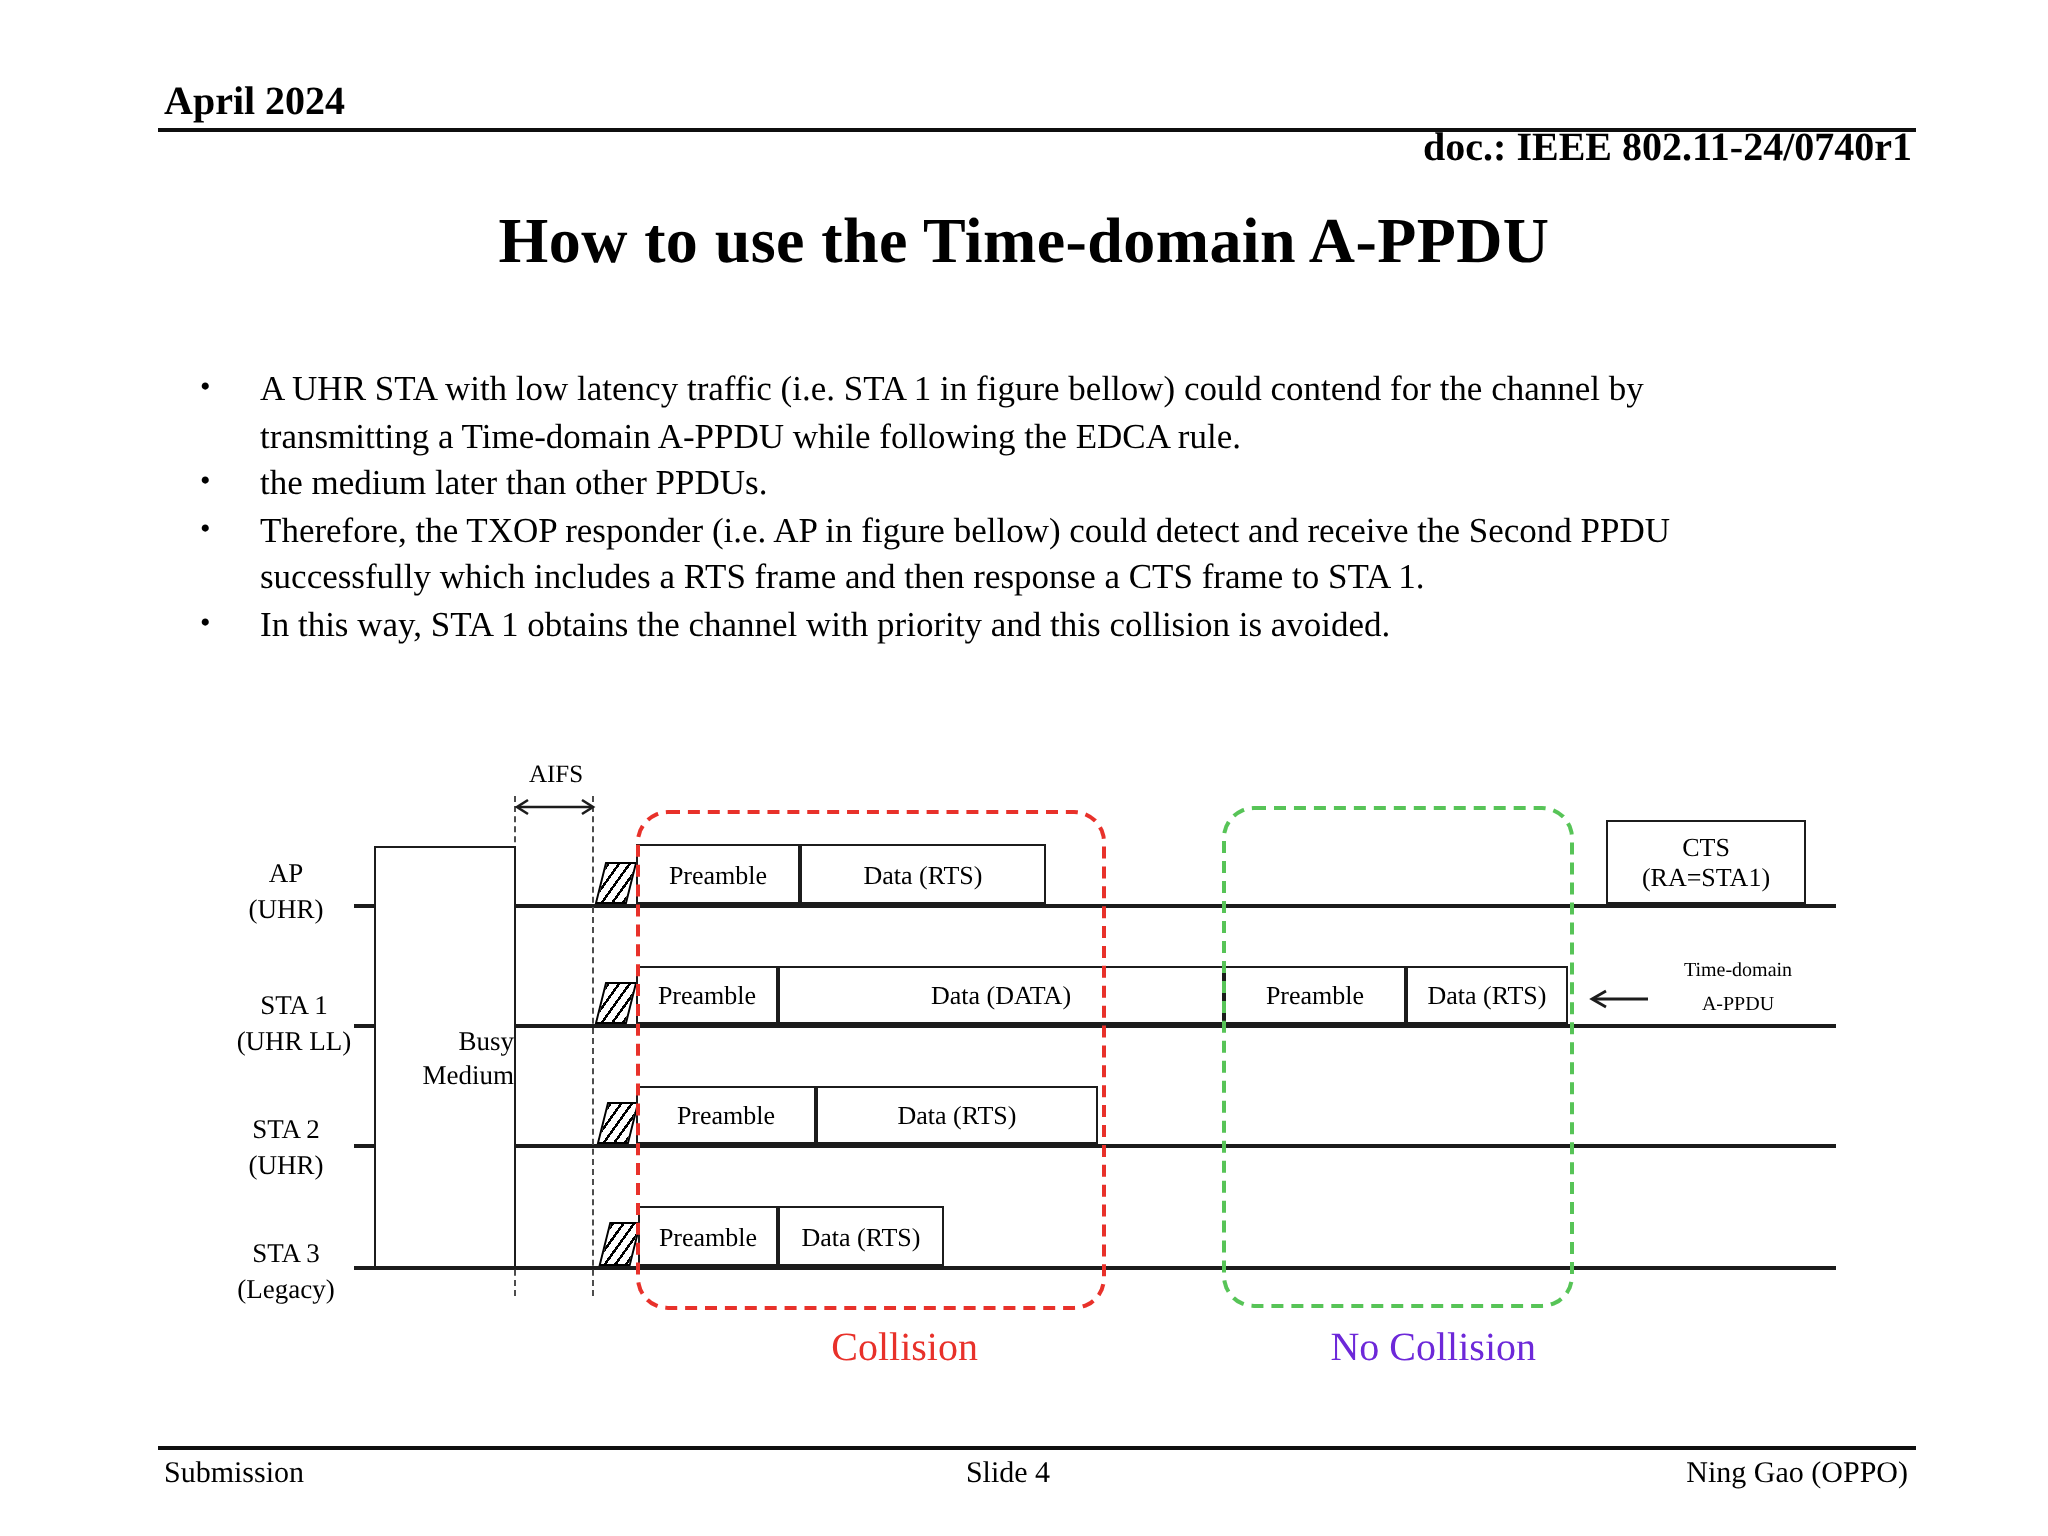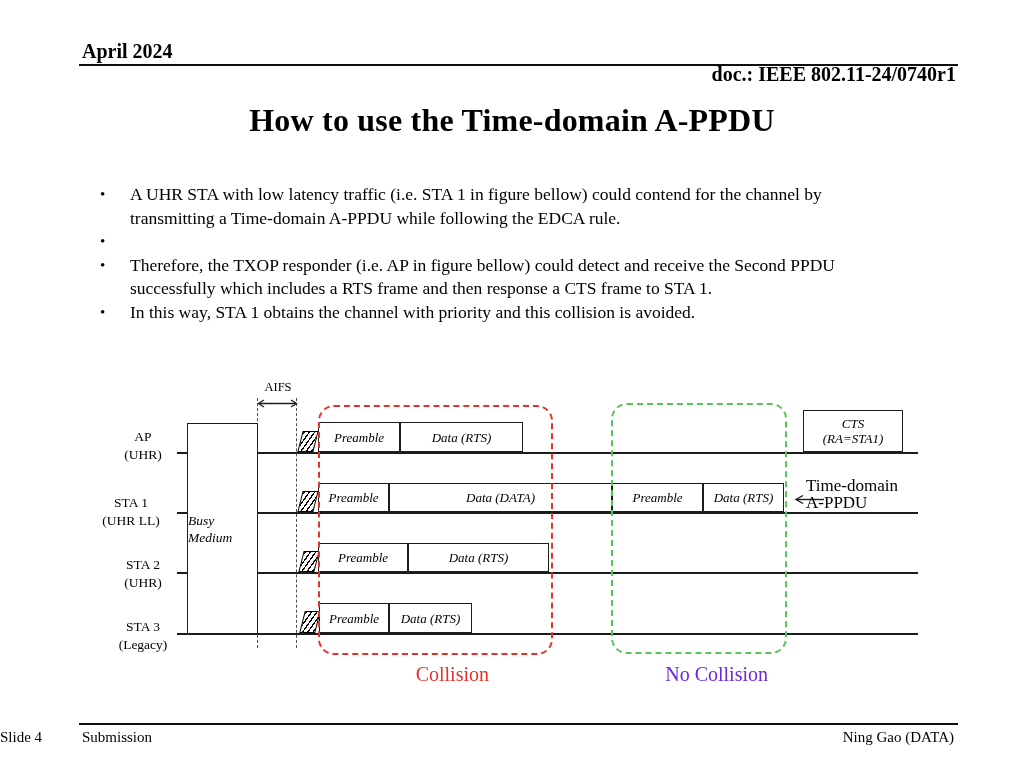--- a/index.html
+++ b/index.html
@@ -9,53 +9,53 @@
     overflow:hidden;margin:0 auto;
   }
   .abs{position:absolute;}
   
   .hdr-left{left:82px;top:40px;font-size:20px;font-weight:bold;}
   .hdr-right{right:68px;top:40px;font-size:20px;font-weight:bold;margin-top:23px;}
   .rule{left:79px;right:66px;height:2px;background:#0f0f0f;}
   .hdr-rule{top:64px;}
   .ftr-rule{top:723px;}
   .ftr-left{left:82px;top:729px;font-size:15px;}
-  .ftr-center{left:0;right:16px;top:729px;font-size:15px;}
+  .ftr-center{left:0;right:16px;top:729px;font-size:15px;text-align:center;}
   .ftr-right{right:70px;top:729px;font-size:15px;}
   
   .title{left:0;right:0;top:102px;text-align:center;font-size:32px;font-weight:bold;letter-spacing:.2px;}
   
   .bullets{left:100px;top:183px;width:845px;font-size:17.5px;line-height:23.6px;}
   .bullet-item{display:flex;}
   .bullet-glyph{width:30px;flex:0 0 30px;font-size:15px;}
   .bullet-lines{flex:1;}
   .bline{display:block;}
   
   .baseline{position:absolute;height:2px;background:#1c1c1c;z-index:1;}
   .vdash{position:absolute;width:0;border-left:1.8px dashed #4d4d4d;z-index:1;}
   .dbox{
     position:absolute;border:1.5px solid #1c1c1c;background:#fff;
     display:flex;align-items:center;justify-content:center;
-    font-size:13px;text-align:left;z-index:3;box-sizing:border-box;line-height:15px;font-style:italic;
+    font-size:13px;text-align:right;z-index:3;box-sizing:border-box;line-height:15px;
   }
   .rowlabel{position:absolute;text-align:center;font-size:13.5px;line-height:18px;z-index:2;}
   .rowlabel .sub-bold{font-weight:normal;}
   .hatch{
     position:absolute;border:1px solid #000;z-index:3;box-sizing:border-box;
     background:repeating-linear-gradient(115deg,#000 0 1.4px,#fff 1.4px 4.8px);
     transform:skewX(-14deg);
   }
   .region{position:absolute;border-radius:16px;z-index:5;background:transparent;pointer-events:none;}
   .region.red{border:2.5px dashed #e8312a;}
   .region.green{border:2.5px dashed #57c457;}
   .cap{position:absolute;font-size:20px;text-align:right;z-index:4;}
   .cap.red{color:#e8312a;}
   .cap.green{color:#6d28d9;}
   .aifs-label{position:absolute;left:252px;top:380px;width:52px;text-align:center;font-size:12.5px;z-index:2;}
-  .appdu-label{position:absolute;left:806px;top:477px;width:126px;font-size:17px;line-height:17px;z-index:4;}
+  .appdu-label{position:absolute;left:806px;top:477px;width:126px;text-align:center;font-size:10px;line-height:17px;z-index:4;}
   svg{display:block;}
 </style>
 </head>
 <body>
 
 <div class="slide">
 
   <div class="abs hdr-left">April 2024</div>
   <div class="abs hdr-right">doc.: IEEE 802.11-24/0740r1</div>
   <div class="abs rule hdr-rule"></div>
@@ -66,20 +66,21 @@
     <div class="bullet-item">
       <span class="bullet-glyph">•</span>
       <span class="bullet-lines">
         <span class="bline">A UHR STA with low latency traffic (i.e. STA 1 in figure bellow) could contend for the channel by</span>
         <span class="bline">transmitting a Time-domain A-PPDU while following the EDCA rule.</span>
       </span>
     </div>
     <div class="bullet-item">
       <span class="bullet-glyph">•</span>
       <span class="bullet-lines">
+        <span class="bline">the medium later than other PPDUs.</span>
       </span>
     </div>
     <div class="bullet-item">
       <span class="bullet-glyph">•</span>
       <span class="bullet-lines">
         <span class="bline">Therefore, the TXOP responder (i.e. AP in figure bellow) could detect and receive the Second PPDU</span>
         <span class="bline">successfully which includes a RTS frame and then response a CTS frame to STA 1.</span>
       </span>
     </div>
     <div class="bullet-item">
@@ -104,21 +105,21 @@
     <polyline points="7,2 1.5,5.5 7,9" fill="none" stroke="#1c1c1c" stroke-width="1.3"></polyline>
     <polyline points="34,2 39.5,5.5 34,9" fill="none" stroke="#1c1c1c" stroke-width="1.3"></polyline>
   </svg>
 
   <div class="dbox" style="left:187px;top:423px;width:71px;height:211px;z-index:2;line-height:17px;font-size:13.5px;">Busy Medium</div>
 
   <div class="rowlabel" style="left:103px;top:428px;width:80px;">
     <div>AP</div>
     <div>(UHR)</div>
   </div>
-  <div class="rowlabel" style="left:91px;top:494px;width:80px;">
+  <div class="rowlabel" style="left:107px;top:494px;width:80px;">
     <div>STA 1</div>
     <div class="sub-bold">(UHR LL)</div>
   </div>
   <div class="rowlabel" style="left:103px;top:556px;width:80px;">
     <div>STA 2</div>
     <div>(UHR)</div>
   </div>
   <div class="rowlabel" style="left:103px;top:618px;width:80px;">
     <div>STA 3</div>
     <div>(Legacy)</div>
@@ -157,15 +158,15 @@
     <polyline points="11,2.5 4,6.5 11,10.5" fill="none" stroke="#1c1c1c" stroke-width="1.4"></polyline>
   </svg>
   <div class="appdu-label">
     <div>Time-domain</div>
     <div>A-PPDU</div>
   </div>
 
   <div class="abs rule ftr-rule"></div>
   <div class="abs ftr-left">Submission</div>
   <div class="abs ftr-center">Slide 4</div>
-  <div class="abs ftr-right">Ning Gao (DATA)</div>
+  <div class="abs ftr-right">Ning Gao (OPPO)</div>
 
 </div>
 
 </body></html>

